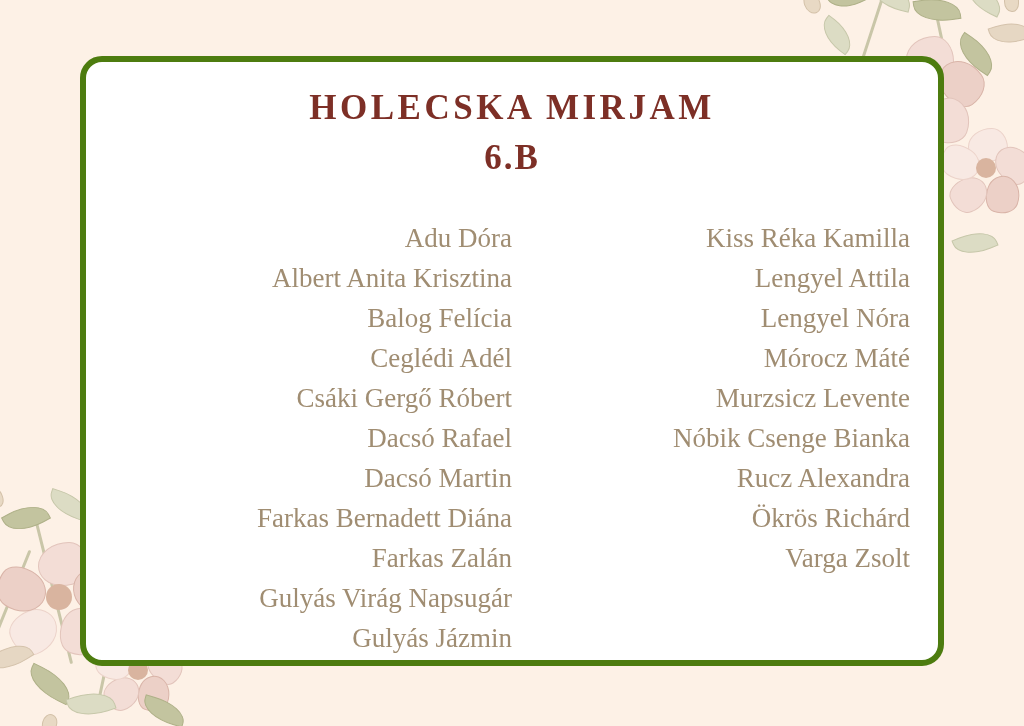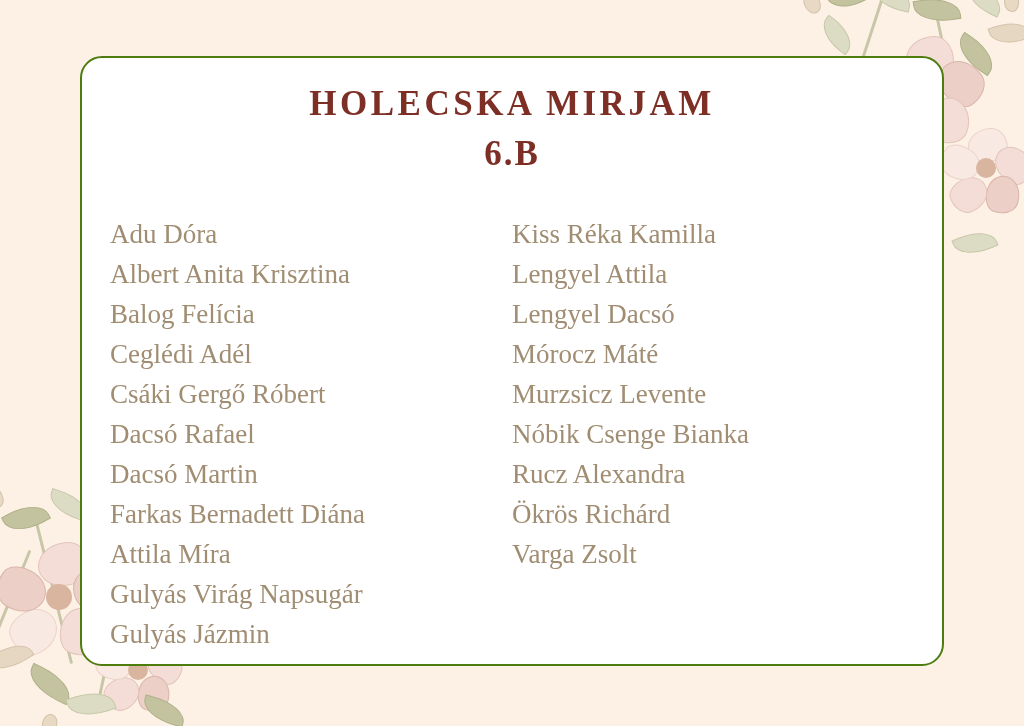--- a/index.html
+++ b/index.html
@@ -69,21 +69,21 @@
   }
 
   
   .card {
     position: absolute;
     left: 80px;
     top: 56px;
     width: 864px;
     height: 610px;
     background: #ffffff;
-    border: 2px solid #4d7c0f;
+    border: 6px solid #4d7c0f;
     border-radius: 22px;
     box-sizing: border-box;
     z-index: 5;
   }
 
   .title {
     text-align: center;
     color: #7d2f26;
     font-family: "Liberation Serif", serif;
     font-weight: bold;
@@ -101,21 +101,21 @@
     margin-top: 10px;
   }
 
   .columns {
     display: flex;
     margin-top: 40px;
     padding: 0 28px;
   }
   .col {
     flex: 1 1 50%;
-    text-align: left;
+    text-align: right;
   }
   .name {
     color: #a08d72;
     font-family: "Liberation Serif", serif;
     font-size: 27px;
     line-height: 40px;
     white-space: nowrap;
   }
 </style>
 </head>
@@ -208,28 +208,28 @@
     <div class="columns">
       <div class="col">
         <div class="name">Adu Dóra</div>
         <div class="name">Albert Anita Krisztina</div>
         <div class="name">Balog Felícia</div>
         <div class="name">Ceglédi Adél</div>
         <div class="name">Csáki Gergő Róbert</div>
         <div class="name">Dacsó Rafael</div>
         <div class="name">Dacsó Martin</div>
         <div class="name">Farkas Bernadett Diána</div>
-        <div class="name">Attila Míra</div>
+        <div class="name">Farkas Zalán</div>
         <div class="name">Gulyás Virág Napsugár</div>
         <div class="name">Gulyás Jázmin</div>
       </div>
       <div class="col">
         <div class="name">Kiss Réka Kamilla</div>
         <div class="name">Lengyel Attila</div>
-        <div class="name">Lengyel Dacsó</div>
+        <div class="name">Lengyel Nóra</div>
         <div class="name">Mórocz Máté</div>
         <div class="name">Murzsicz Levente</div>
         <div class="name">Nóbik Csenge Bianka</div>
         <div class="name">Rucz Alexandra</div>
         <div class="name">Ökrös Richárd</div>
         <div class="name">Varga Zsolt</div>
       </div>
     </div>
   </div>
 

